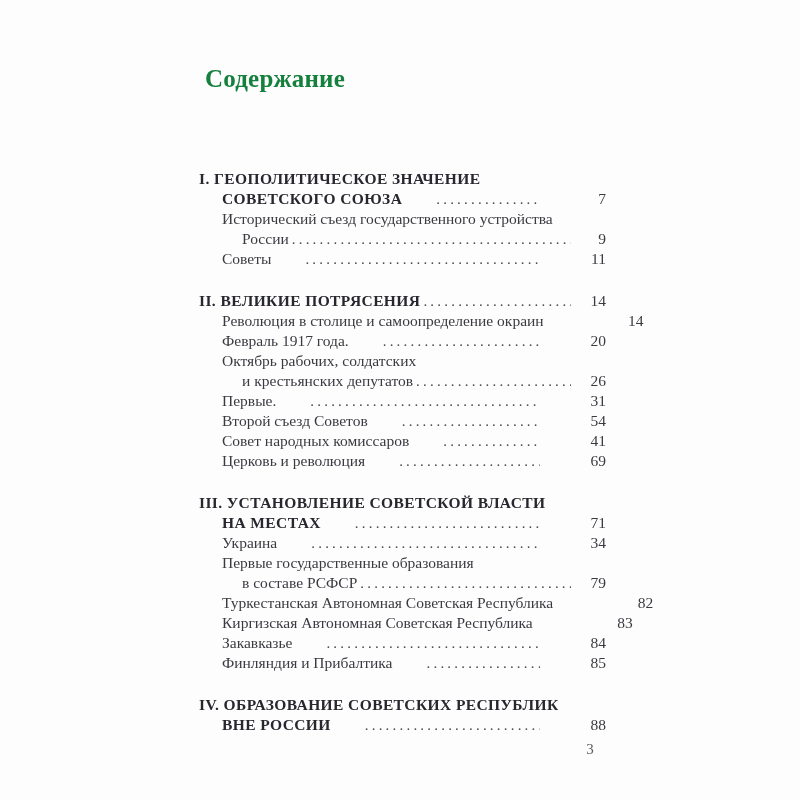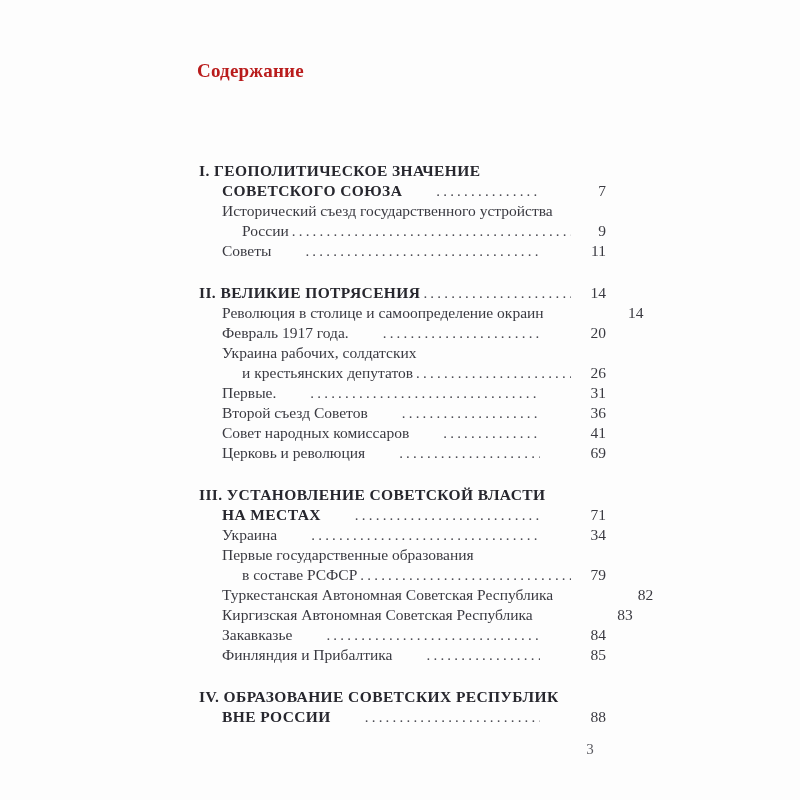--- a/index.html
+++ b/index.html
@@ -5,26 +5,26 @@
   html,body{margin:0;padding:0;background:#ffffff;}
   .page{
     position:relative;
     width:800px;height:800px;
     background:#fdfdfd;
     font-family:"Liberation Serif","DejaVu Serif",serif;
     color:#3a3a41;
     overflow:hidden;
   }
   .title{
-    margin:0;
+    margin:8px;
     padding:55px 0 0 197px;
-    font-size:19px;
+    font-size:25px;
     line-height:32px;
     font-weight:bold;
-    color:#b91c1c;
+    color:#15803d;
     letter-spacing:0.2px;
   }
   .toc{
     margin:74px 194px 0 199px;
   }
   .row{
     display:flex;
     align-items:flex-start;
     font-size:15.5px;
     line-height:20px;
@@ -107,37 +107,37 @@
     <span class="txt">Революция в столице и самоопределение окраин</span>
     <span class="lead"></span>
     <span class="pg">14</span>
   </div>
       <div class="row ind1">
     <span class="txt">Февраль 1917 года.</span>
     <span class="lead"></span>
     <span class="pg">20</span>
   </div>
       <div class="row ind1">
-    <span class="txt">Украина рабочих, солдатских</span>
+    <span class="txt">Октябрь рабочих, солдатских</span>
 
   </div>
       <div class="row ind2">
     <span class="txt">и крестьянских депутатов</span>
     <span class="lead"></span>
     <span class="pg">26</span>
   </div>
       <div class="row ind1">
     <span class="txt">Первые.</span>
     <span class="lead"></span>
     <span class="pg">31</span>
   </div>
       <div class="row ind1">
     <span class="txt">Второй съезд Советов</span>
     <span class="lead"></span>
-    <span class="pg">36</span>
+    <span class="pg">54</span>
   </div>
       <div class="row ind1">
     <span class="txt">Совет народных комиссаров</span>
     <span class="lead"></span>
     <span class="pg">41</span>
   </div>
       <div class="row ind1">
     <span class="txt">Церковь и революция</span>
     <span class="lead"></span>
     <span class="pg">69</span>

